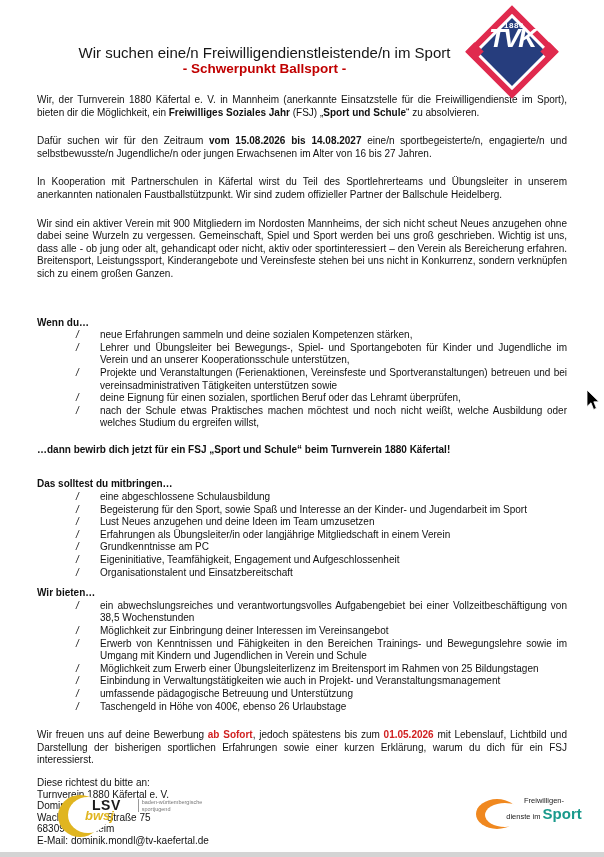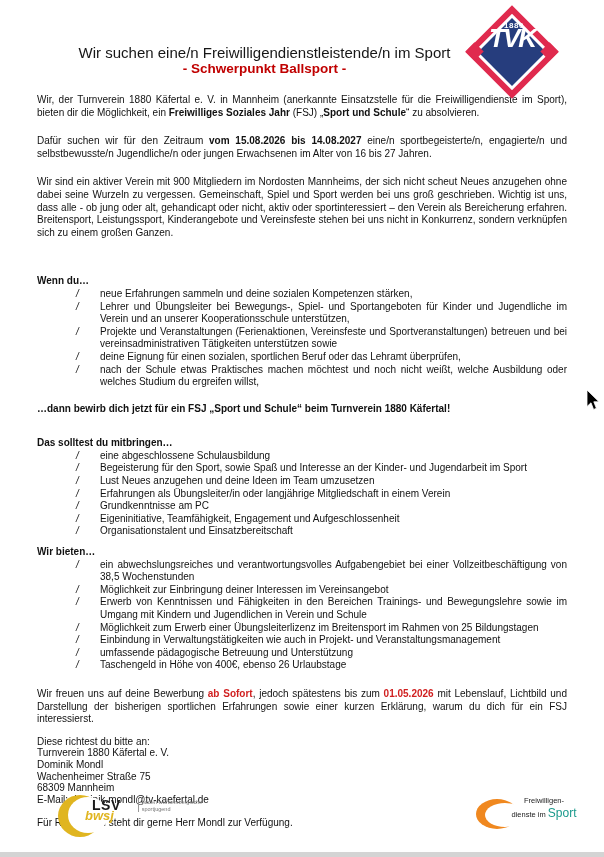--- a/index.html
+++ b/index.html
@@ -46,36 +46,37 @@
   .lsv-c1 { left:0; top:0; width:44px; height:42px; }
   .lsv-c2 { left:10px; top:2px; width:40px; height:36px; background:#fff; }
   .lsv-text { position:absolute; left:34px; top:4px; white-space:nowrap; }
   .lsv-abbr { font-size:14px; font-weight:800; letter-spacing:.5px; color:#1a1a1a; display:inline-block; vertical-align:top; border-right:1px solid #999; padding-right:17px; }
   .lsv-org { display:inline-block; vertical-align:top; margin-left:3px; font-size:5.5px; line-height:6.5px; color:#777; }
   .lsv-short { position:absolute; left:27px; top:15px; font-size:13px; font-weight:800; font-style:italic; }
   .fds { position:absolute; left:476px; top:797px; width:110px; height:40px; }
   .fds-c1 { left:0; top:2px; width:42px; height:30px; }
   .fds-c2 { left:9px; top:6px; width:40px; height:24px; background:#fff; }
   .fds-text { position:absolute; left:26px; top:0; width:84px; text-align:center; font-size:7.5px; line-height:8.5px; color:#222; }
-  .fds-sport { font-size:12px; font-weight:400; line-height:15px; }
+  .fds-sport { font-size:15px; font-weight:700; line-height:15px; }
   
   .bottom-strip { position:absolute; left:0; bottom:0; width:100%; height:5px; background:#d4d4d4; }
   .cursor { position:absolute; left:586px; top:390px; }
 </style>
 </head>
 <body>
 
 <div class="page">
   <div class="content">
 
     <div class="doc-title">Wir suchen eine/n Freiwilligendienstleistende/n im Sport</div>
     <div class="doc-subtitle" style="color: rgb(192, 0, 0); text-align: center;">- Schwerpunkt Ballsport -</div>
 
     <p class="para" style="margin-top:17px"><span>Wir, der Turnverein 1880 Käfertal e. V. in Mannheim (anerkannte Einsatzstelle für die Freiwilligendienste im Sport), bieten dir die Möglichkeit, ein </span><span class="b">Freiwilliges Soziales Jahr</span><span> (FSJ) „</span><span class="b">Sport und Schule</span><span>“ zu absolvieren.</span></p>
     <p class="para"><span>Dafür suchen wir für den Zeitraum </span><span class="b">vom 15.08.2026 bis 14.08.2027</span><span> eine/n sportbegeisterte/n, engagierte/n und selbstbewusste/n Jugendliche/n oder jungen Erwachsenen im Alter von 16 bis 27 Jahren.</span></p>
+    <p class="para"><span>In Kooperation mit Partnerschulen in Käfertal wirst du Teil des Sportlehrerteams und Übungsleiter in unserem anerkannten nationalen Faustballstützpunkt. Wir sind zudem offizieller Partner der Ballschule Heidelberg.</span></p>
     <p class="para"><span>Wir sind ein aktiver Verein mit 900 Mitgliedern im Nordosten Mannheims, der sich nicht scheut Neues anzugehen ohne dabei seine Wurzeln zu vergessen. Gemeinschaft, Spiel und Sport werden bei uns groß geschrieben. Wichtig ist uns, dass alle - ob jung oder alt, gehandicapt oder nicht, aktiv oder sportinteressiert – den Verein als Bereicherung erfahren. Breitensport, Leistungssport, Kinderangebote und Vereinsfeste stehen bei uns nicht in Konkurrenz, sondern verknüpfen sich zu einem großen Ganzen.</span></p>
 
     <div class="heading gap-lg">Wenn du…</div>
     <div>
         <div class="li"><span class="marker">/</span><span>neue Erfahrungen sammeln und deine sozialen Kompetenzen stärken,</span></div>
         <div class="li"><span class="marker">/</span><span>Lehrer und Übungsleiter bei Bewegungs-, Spiel- und Sportangeboten für Kinder und Jugendliche im Verein und an unserer Kooperationsschule unterstützen,</span></div>
         <div class="li"><span class="marker">/</span><span>Projekte und Veranstaltungen (Ferienaktionen, Vereinsfeste und Sportveranstaltungen) betreuen und bei vereinsadministrativen Tätigkeiten unterstützen sowie</span></div>
         <div class="li"><span class="marker">/</span><span>deine Eignung für einen sozialen, sportlichen Beruf oder das Lehramt überprüfen,</span></div>
         <div class="li"><span class="marker">/</span><span>nach der Schule etwas Praktisches machen möchtest und noch nicht weißt, welche Ausbildung oder welches Studium du ergreifen willst,</span></div>
       </div>

